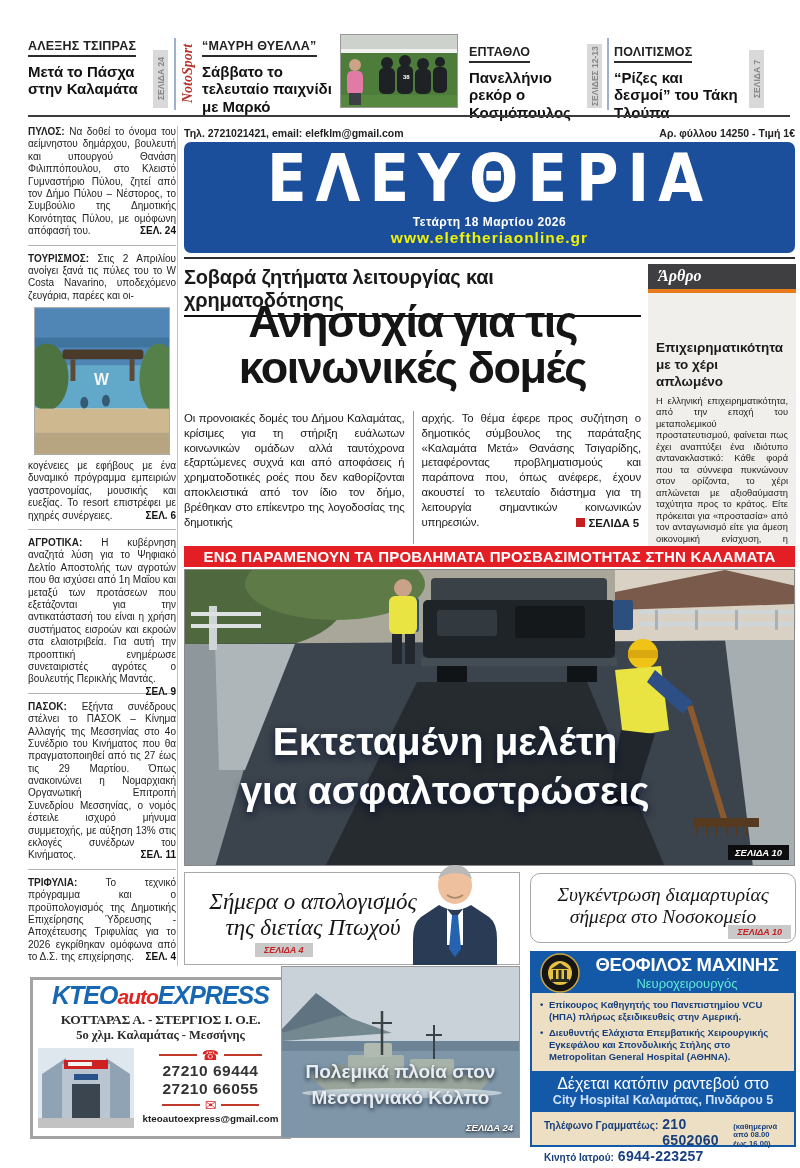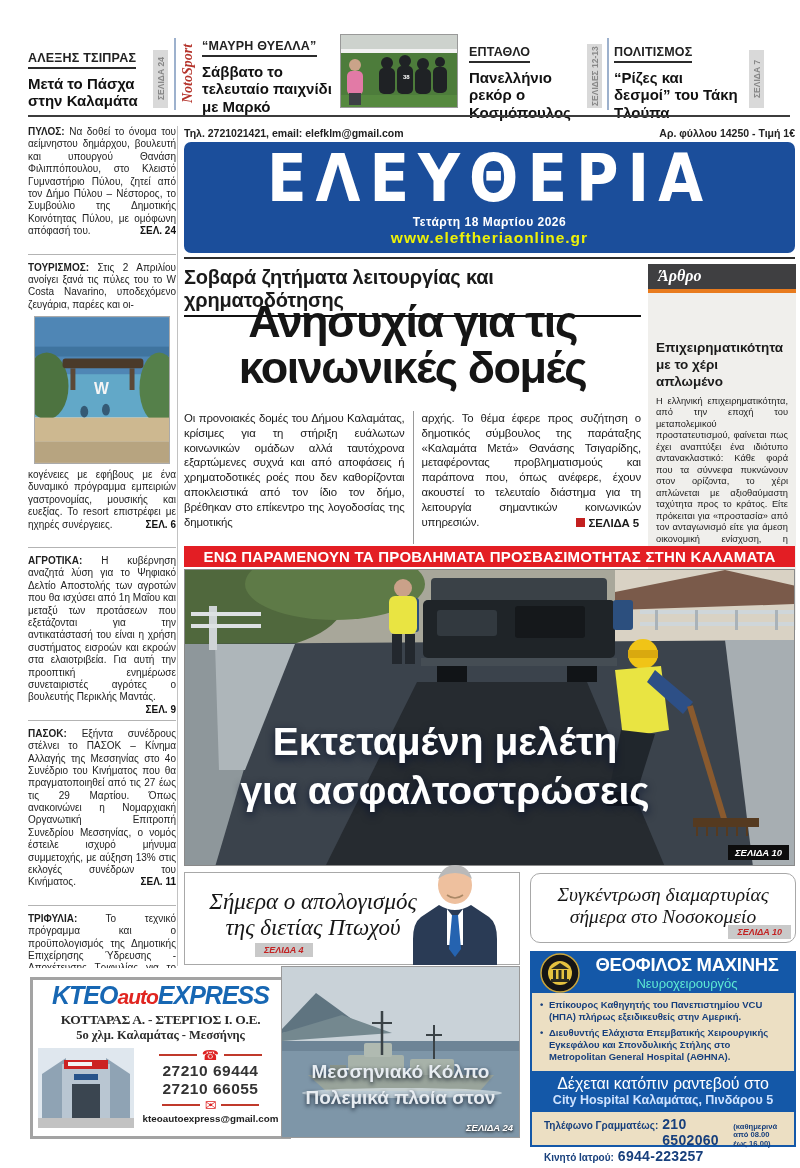--- a/index.html
+++ b/index.html
@@ -19,21 +19,21 @@
             font-weight:bold; font-size:8.5px; display:flex; align-items:center; justify-content:center; }
   .vdivider { position:absolute; width:2px; background:#9db1cd; }
   .notosport { position:absolute; color:#b5342c; font-family:"Liberation Serif","DejaVu Serif",serif;
                font-weight:bold; font-style:italic; font-size:14px; display:flex; align-items:center; justify-content:center; }
   .strip-rule { position:absolute; left:28px; top:115px; width:762px; height:2px; background:#3c3c3c; }
   .photo-frame { position:absolute; border:1px solid #999; overflow:hidden; background:#ccc; }
 
   
   .sidebar { position:absolute; left:28px; top:126px; width:148px; height:842px; overflow:hidden; }
   .sb-item { font-size:10px; line-height:1.24; text-align:justify; color:#222; }
-  .sb-item + .sb-item { border-top:1px solid #b3b3b3; margin-top:16px; padding-top:7px; }
+  .sb-item + .sb-item { border-top:1px solid #b3b3b3; margin-top:7px; padding-top:7px; }
   .sb-item .lbl { font-weight:bold; color:#1e1e1e; }
   .sb-item .pg  { font-weight:bold; float:right; color:#111; }
   .sb-photo { width:136px; height:148px; margin:5px auto; display:block; border:1px solid #aaa; }
   .vsep { position:absolute; left:177px; top:126px; width:1px; height:840px; background:#c2c2c2; }
 
   
   .contact-row { position:absolute; left:184px; top:127px; width:611px; display:flex;
                  justify-content:space-between; font-weight:bold; font-size:10.5px; color:#222; }
   .masthead { position:absolute; left:184px; top:142px; width:611px; height:111px; background:#1b4e9b;
               border-radius:7px; display:flex; flex-direction:column; align-items:center; justify-content:center; }
@@ -132,21 +132,21 @@
   .mc-row { display:flex; align-items:baseline; gap:4px; }
   .mc-lab { font-size:10px; font-weight:bold; color:#173f7c; white-space:nowrap; }
   .mc-num { font-size:14px; font-weight:bold; color:#173f7c; letter-spacing:.3px; }
   .mc-hours { font-size:7.6px; font-weight:bold; color:#173f7c; line-height:1.1; margin-left:auto; text-align:left; width:62px; }
 </style>
 </head>
 <body>
 
 <div class="page">
 
-  <div class="teaser" style="left:28px;top:36px;width:122px;margin-top:12px;">
+  <div class="teaser" style="left:28px;top:36px;width:122px;">
     <span class="t-kicker">ΑΛΕΞΗΣ ΤΣΙΠΡΑΣ</span>
     <div class="t-title">Μετά το Πάσχα στην Καλαμάτα</div>
   </div>
   <div class="vbadge vtext" style="left:153px;top:50px;height:58px;">ΣΕΛΙΔΑ 24</div>
   <div class="vdivider" style="left:174px;top:38px;height:72px;"></div>
   <div class="notosport vtext" style="left:180px;top:36px;height:74px;">NotoSport</div>
   <div class="teaser" style="left:202px;top:36px;width:132px;">
     <span class="t-kicker">“ΜΑΥΡΗ ΘΥΕΛΛΑ”</span>
     <div class="t-title">Σάββατο το τελευταίο παιχνίδι με Μαρκό</div>
   </div>
@@ -402,22 +402,22 @@
       <rect x="128" y="92" width="44" height="16" rx="2" fill="#a7b2a9"></rect>
       <rect x="82" y="76" width="28" height="14" rx="2" fill="#b0bab1"></rect>
       <line x1="100" y1="44" x2="100" y2="88" stroke="#3a4246" stroke-width="2.5"></line>
       <line x1="90" y1="56" x2="110" y2="56" stroke="#3a4246" stroke-width="2"></line>
       <line x1="152" y1="58" x2="152" y2="92" stroke="#3a4246" stroke-width="2"></line>
       <line x1="144" y1="68" x2="160" y2="68" stroke="#3a4246" stroke-width="2"></line>
       <rect x="48" y="98" width="16" height="10" fill="#8a958c"></rect>
       <ellipse cx="120" cy="126" rx="100" ry="5" fill="#d8e2e8" opacity="0.7"></ellipse>
     </svg>
     <div class="navy-title">
+      <div>Πολεμικά πλοία στον</div>
       <div>Μεσσηνιακό Κόλπο</div>
-      <div>Πολεμικά πλοία στον</div>
     </div>
     <div class="navy-page">ΣΕΛΙΔΑ 24</div>
   </div>
 
   <div class="machinis">
     <div class="mc-head">
       <svg width="40" height="40" viewBox="0 0 40 40">
         <circle cx="20" cy="20" r="19" fill="#151515" stroke="#caa53a" stroke-width="1.5"></circle>
         <circle cx="20" cy="20" r="12" fill="#e5c23f"></circle>
         <polygon points="20,10 29,16 11,16" fill="#2a2a1f"></polygon>

